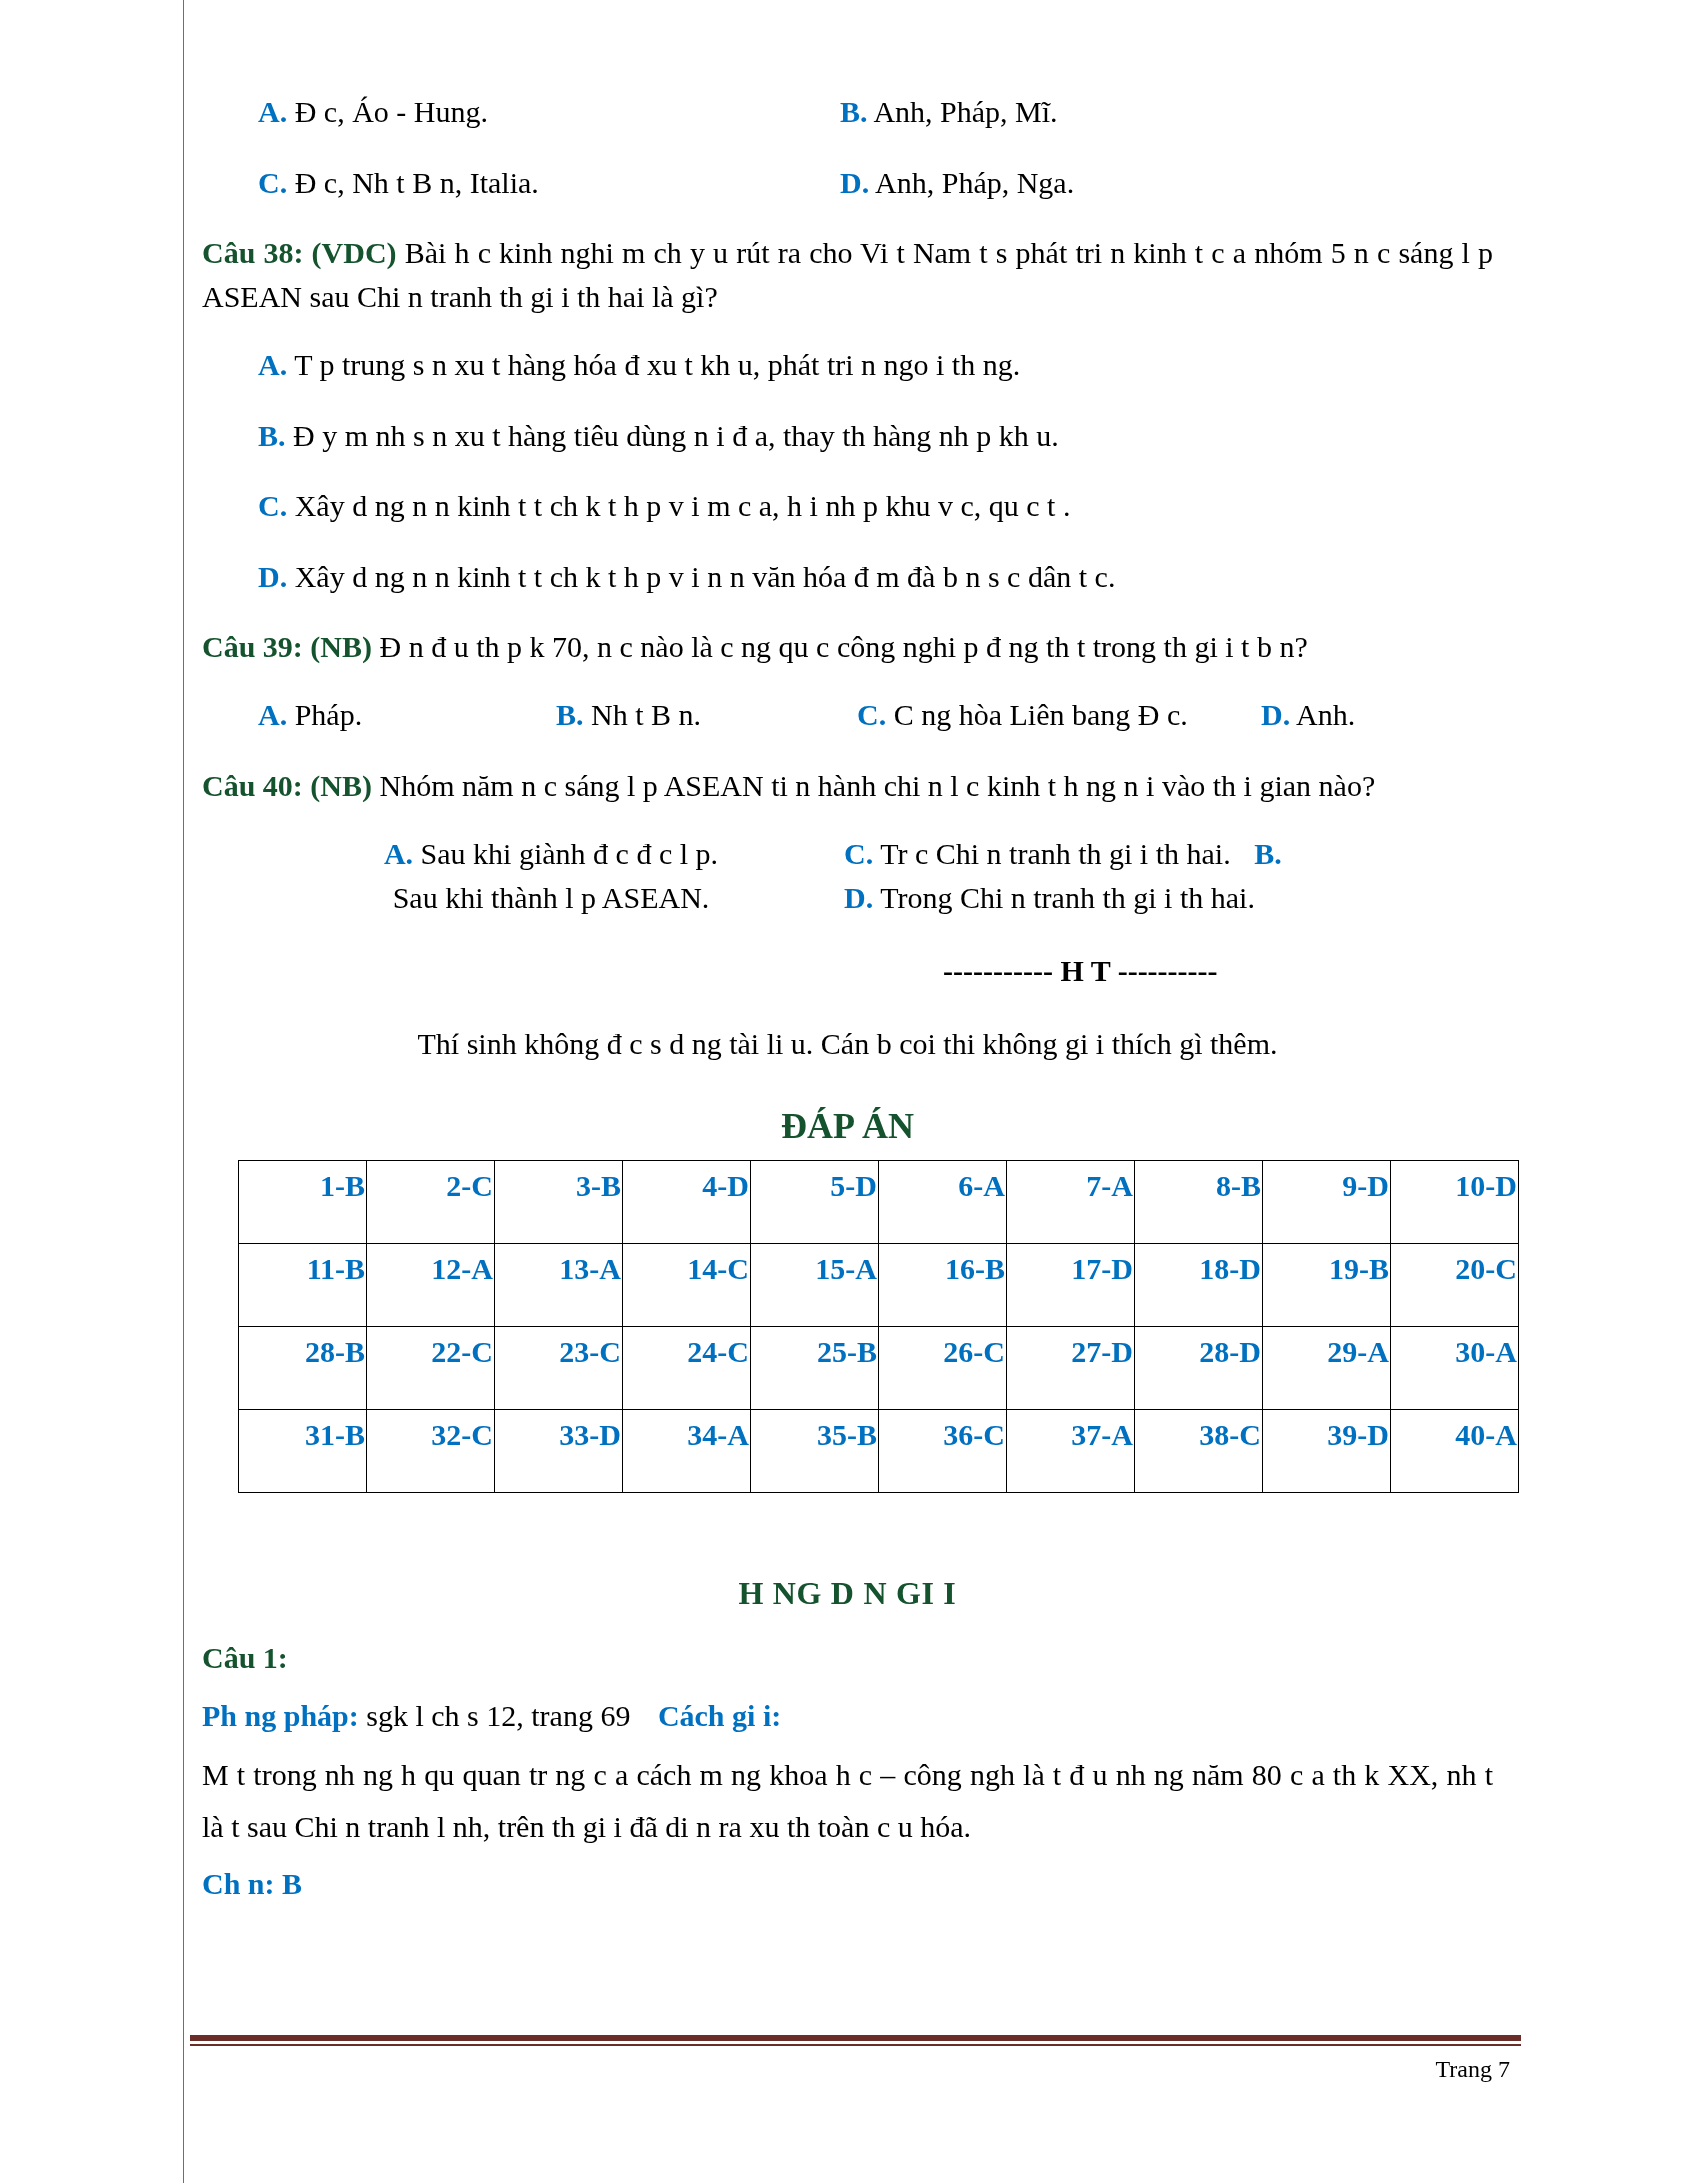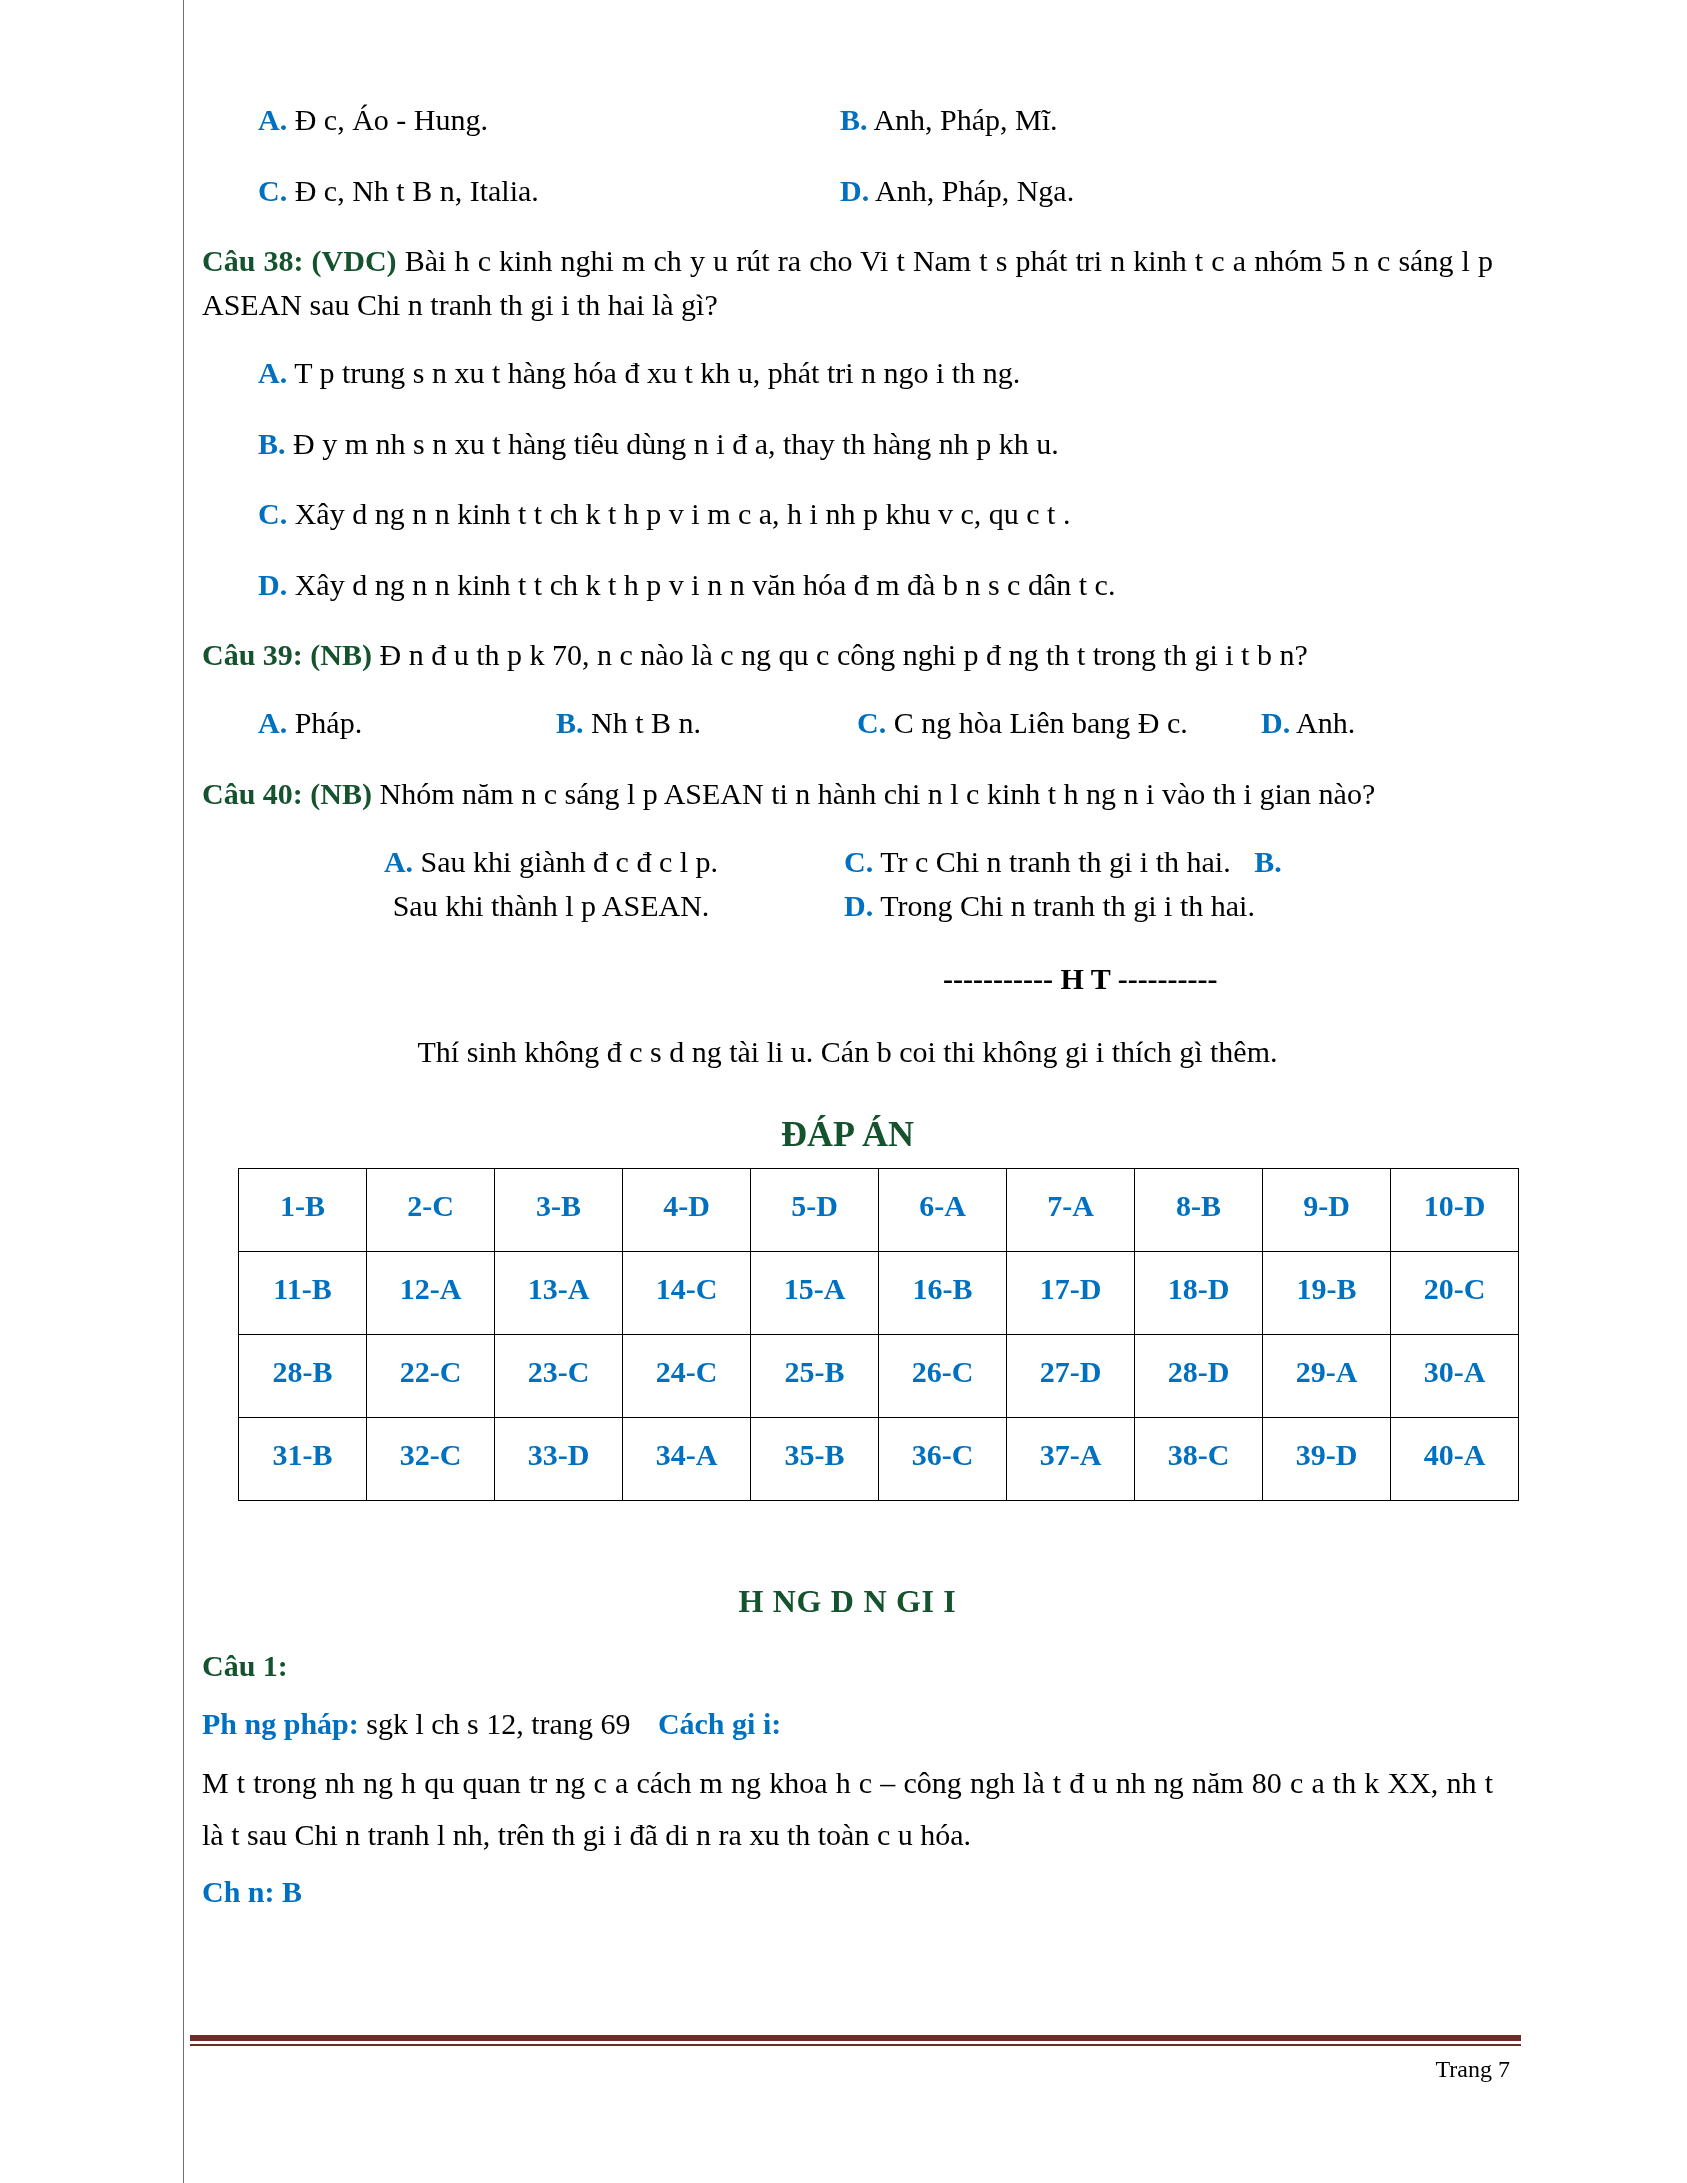--- a/index.html
+++ b/index.html
@@ -16,21 +16,21 @@
     overflow: hidden;
   }
   .left-rule {
     position: absolute;
     left: 183px; top: 0;
     width: 1.3px; height: 2183px;
     background: #6f6f6f;
   }
   .content {
     position: absolute;
-    left: 202px; top: 98px;
+    left: 202px; top: 90px;
     width: 1291px;
   }
   .red  { color: #14532d; font-weight: bold; }
   .blue { color: #0070c0; font-weight: bold; }
   .center { text-align: center; }
 
   .question { margin: 0 0 24px 0; text-align: justify; }
 
   .pair { display: flex; margin: 0 0 26.5px 0; }
   .pair .cell-left  { flex: 0 0 638px; padding-left: 56px; }
@@ -57,24 +57,24 @@
   table.answers {
     border-collapse: collapse;
     margin-left: 36px;
     width: 1281px;
     table-layout: fixed;
   }
   table.answers td {
     border: 1.3px solid #000000;
     height: 83px;
     vertical-align: top;
-    text-align: center;
+    text-align: right;
     color: #0070c0;
     font-weight: bold;
-    padding-top: 15px;
+    padding-top: 3px;
     font-size: 30px;
   }
 
   .guide-title { margin: 78px 0 17px 0; font-size: 32px; letter-spacing: 0.7px; }
   .g { margin: 0 0 6.6px 0; line-height: 52px; }
   .g.body { text-align: justify; margin-bottom: 5.3px; }
   .gap { margin-left: 20px; }
 
   .footer-rule {
     position: absolute;

